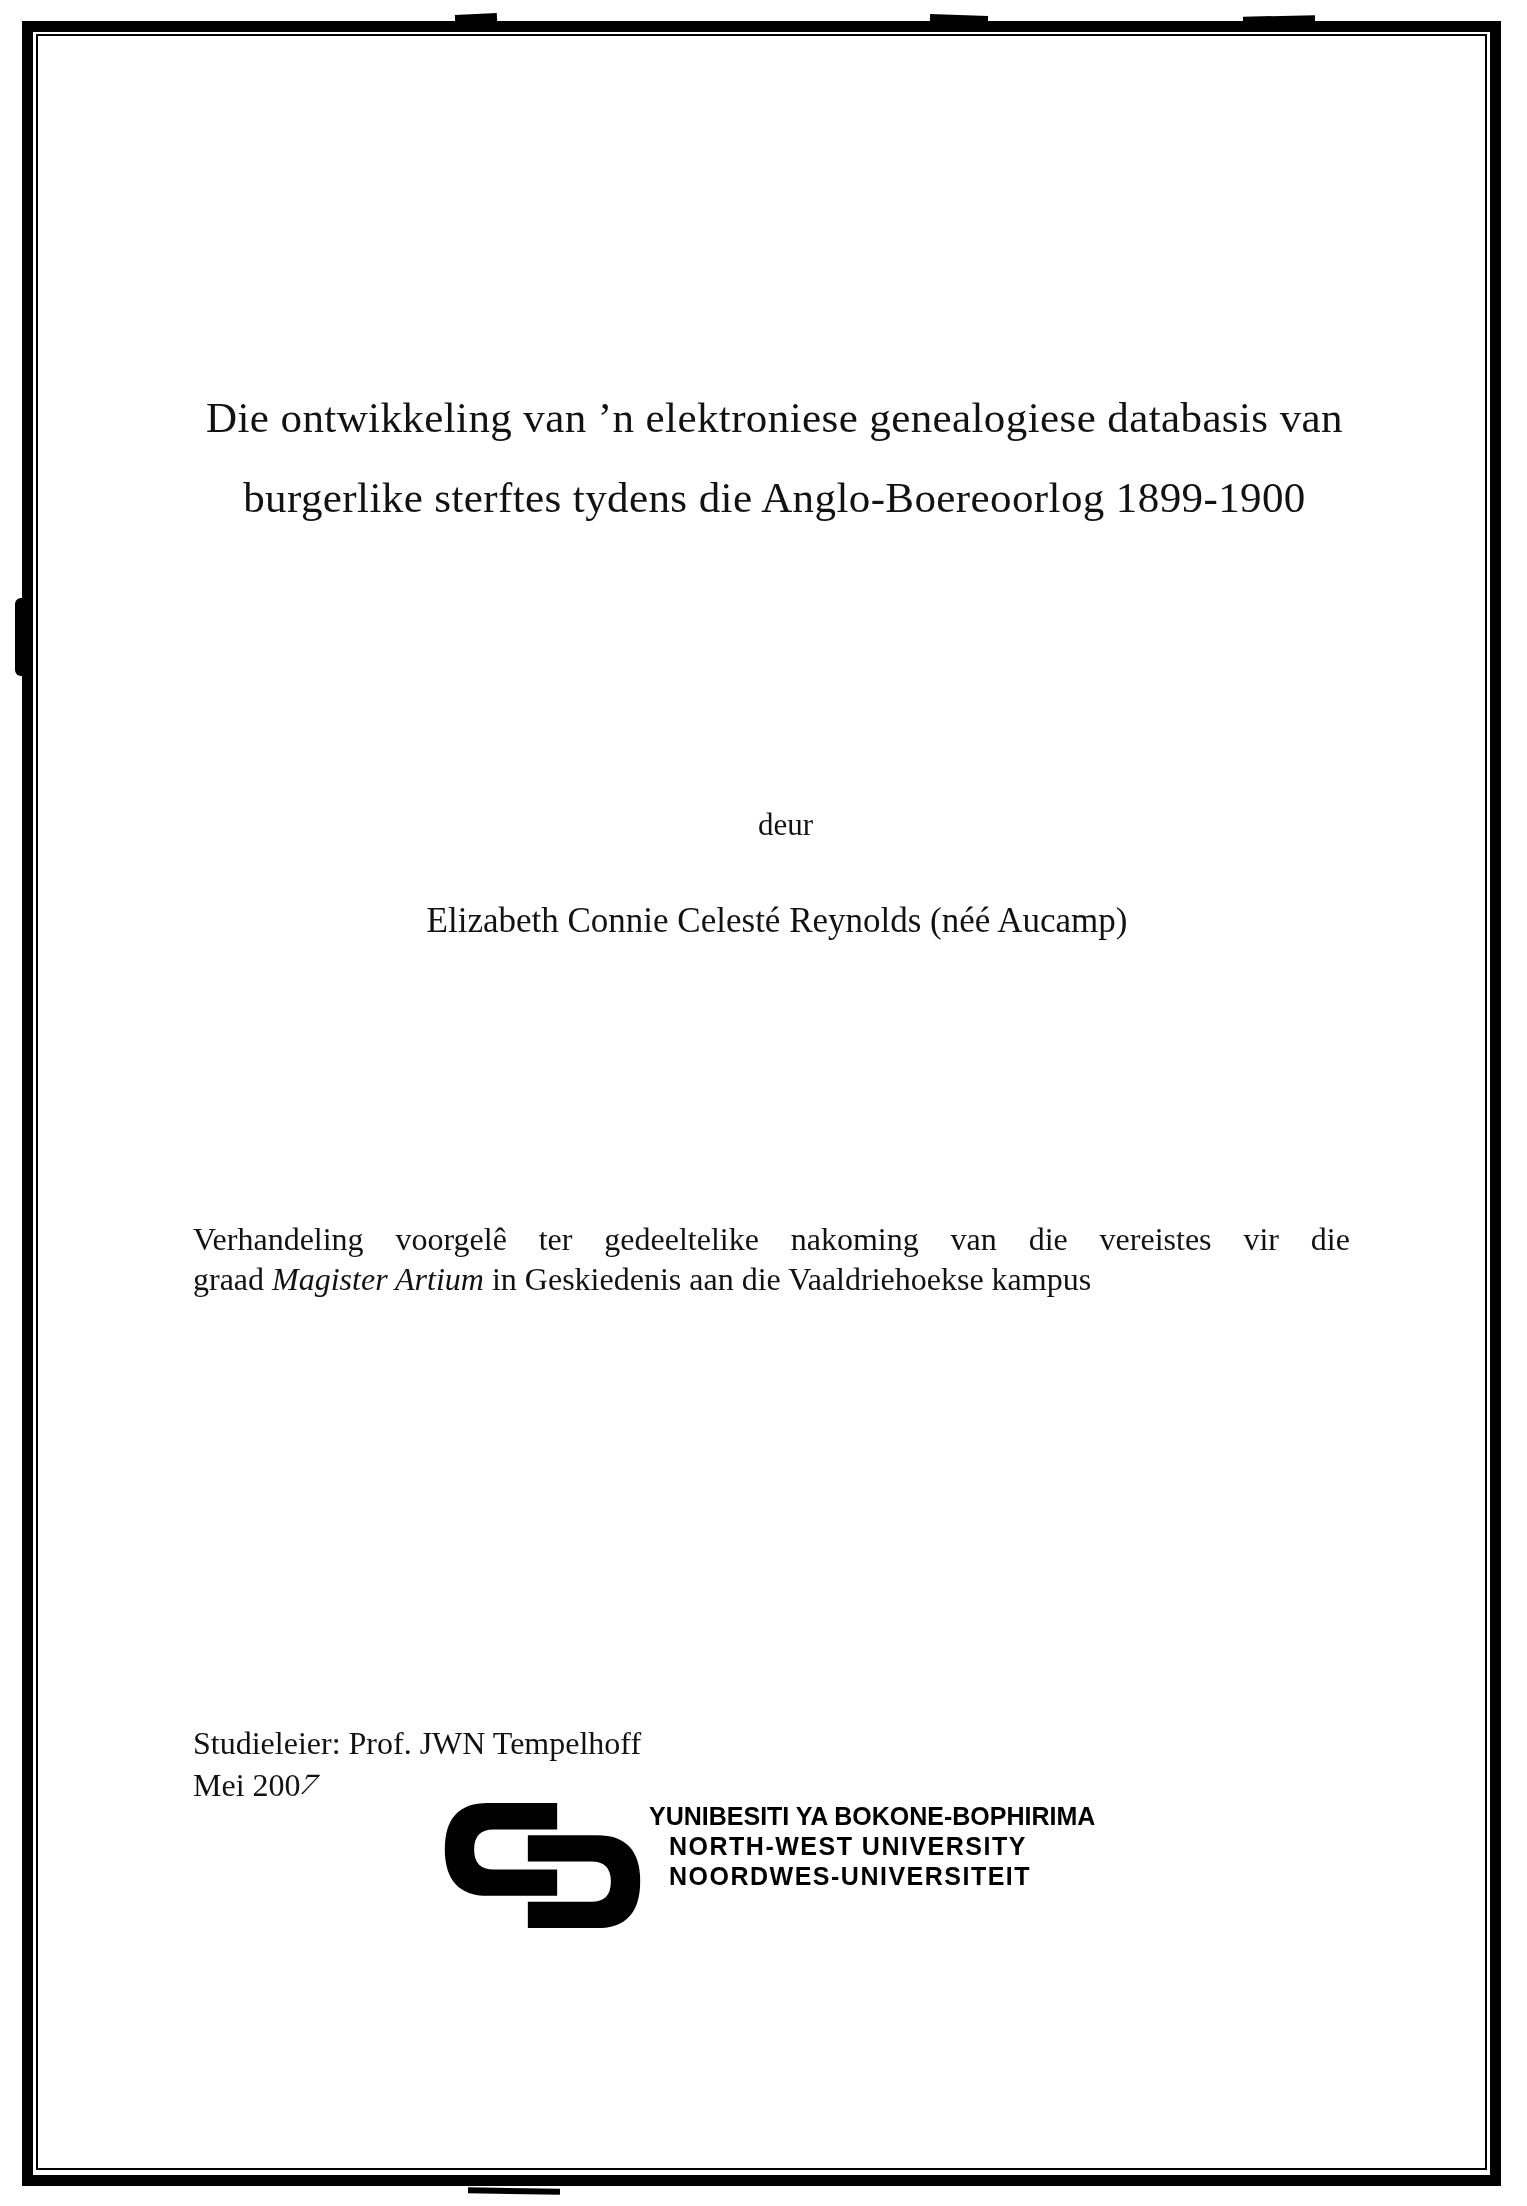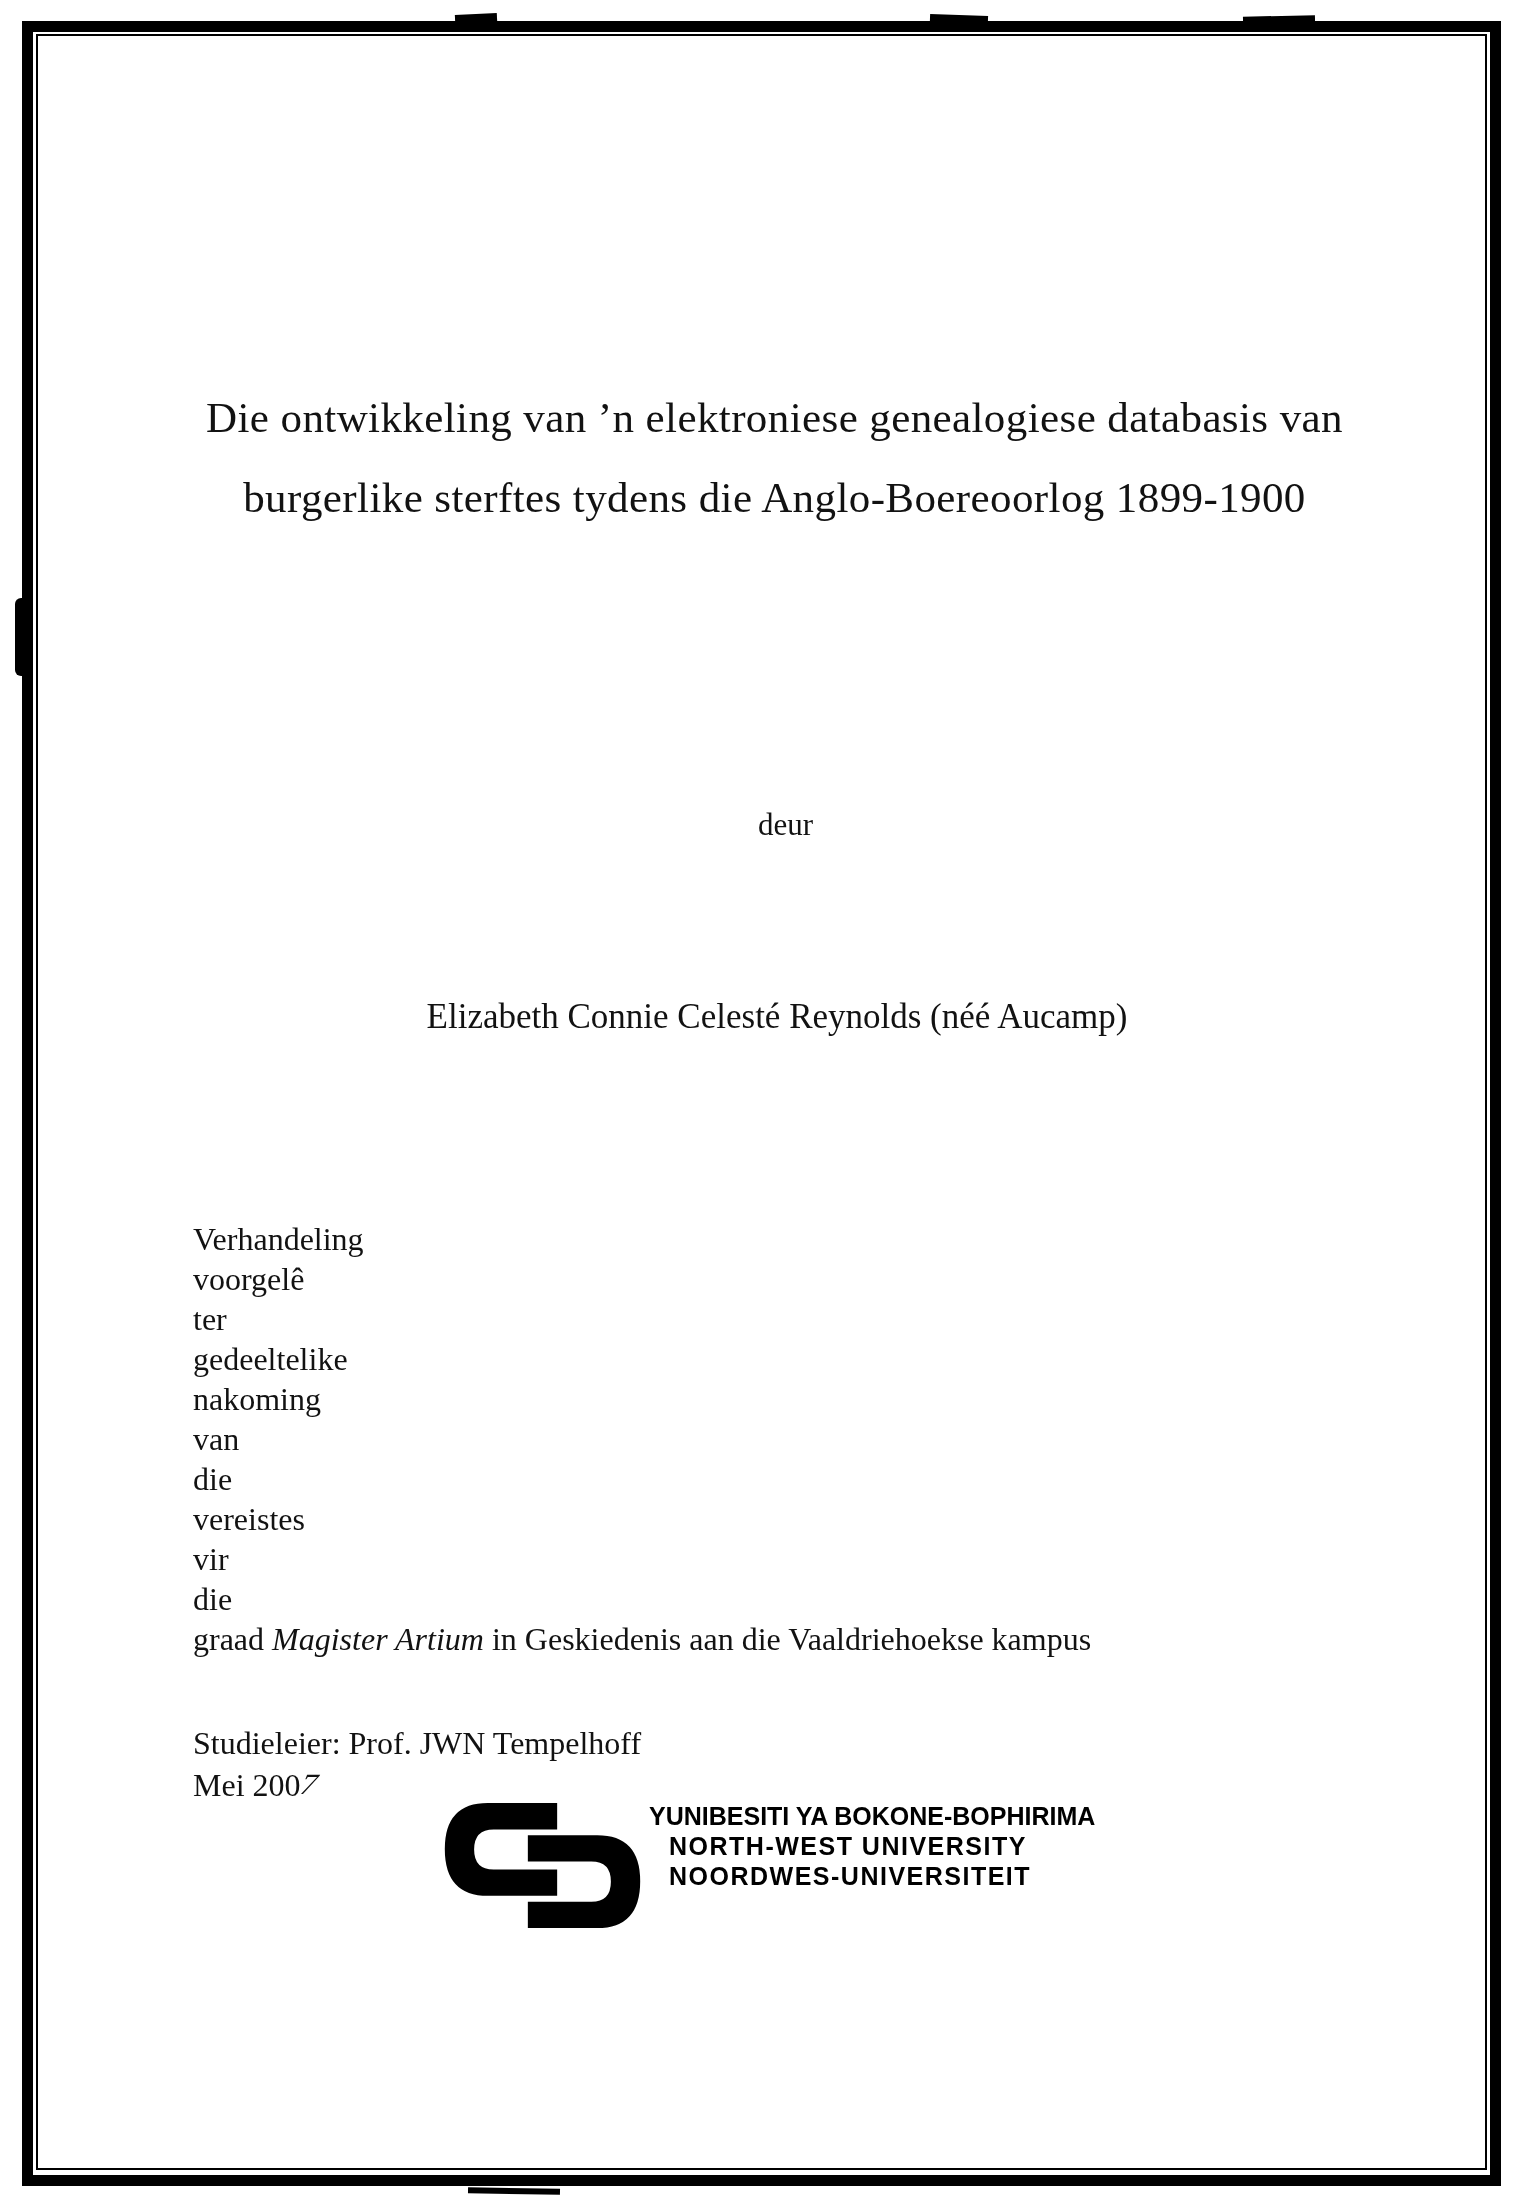--- a/index.html
+++ b/index.html
@@ -35,30 +35,30 @@
     text-align:center;text-indent:14px;
     font-size:43px;line-height:80px;letter-spacing:0.4px;
     white-space:nowrap;
   }
   .byline{
     position:absolute;top:806px;left:0;width:100%;
     text-align:center;text-indent:-44px;
     font-size:31px;line-height:38px;margin-left:44px;
   }
   .author{
-    position:absolute;top:996px;left:0;width:100%;
+    position:absolute;top:900px;left:0;width:100%;
     text-align:center;text-indent:27px;
     font-size:35px;line-height:42px;
     white-space:nowrap;
   }
   .note{
     position:absolute;left:193px;top:1219px;width:1157px;
     font-size:32px;line-height:40px;
   }
-  .note .justified{text-align:justify;text-align-last:justify;white-space:nowrap;flex-direction:column;}
+  .note .justified{text-align:justify;text-align-last:justify;white-space:nowrap;}
   .note .justified{display:flex;justify-content:space-between;}
   .note .justified span{white-space:pre;}
   .it{font-style:italic;}
   .supervisor{
     position:absolute;left:193px;top:1722px;
     font-size:32px;line-height:42px;
   }
   .seven{
     display:inline-block;
     transform:skewX(-22deg) scaleY(0.92) translateY(-1px);

